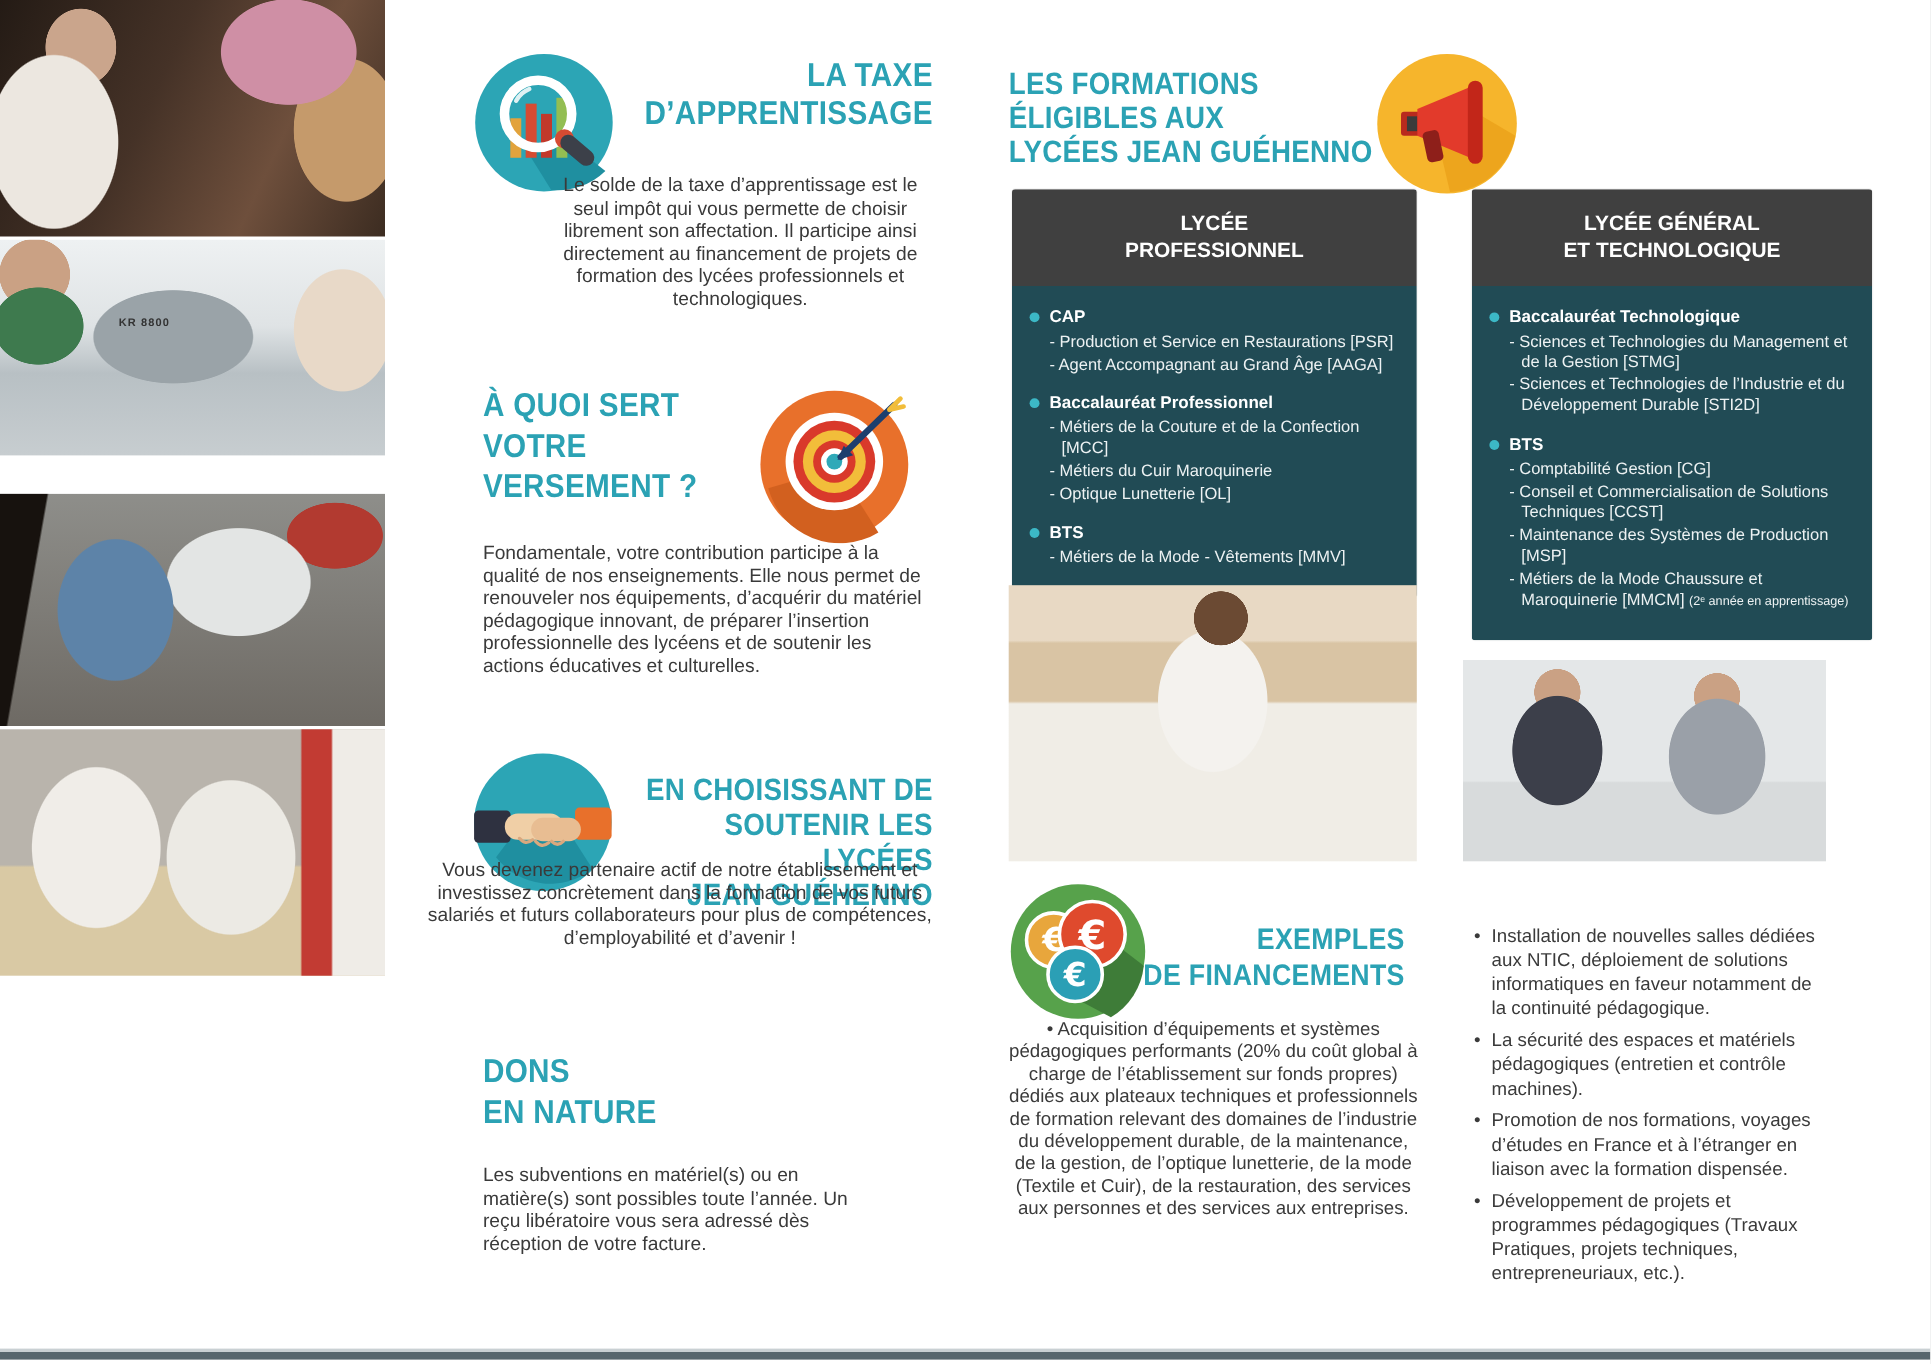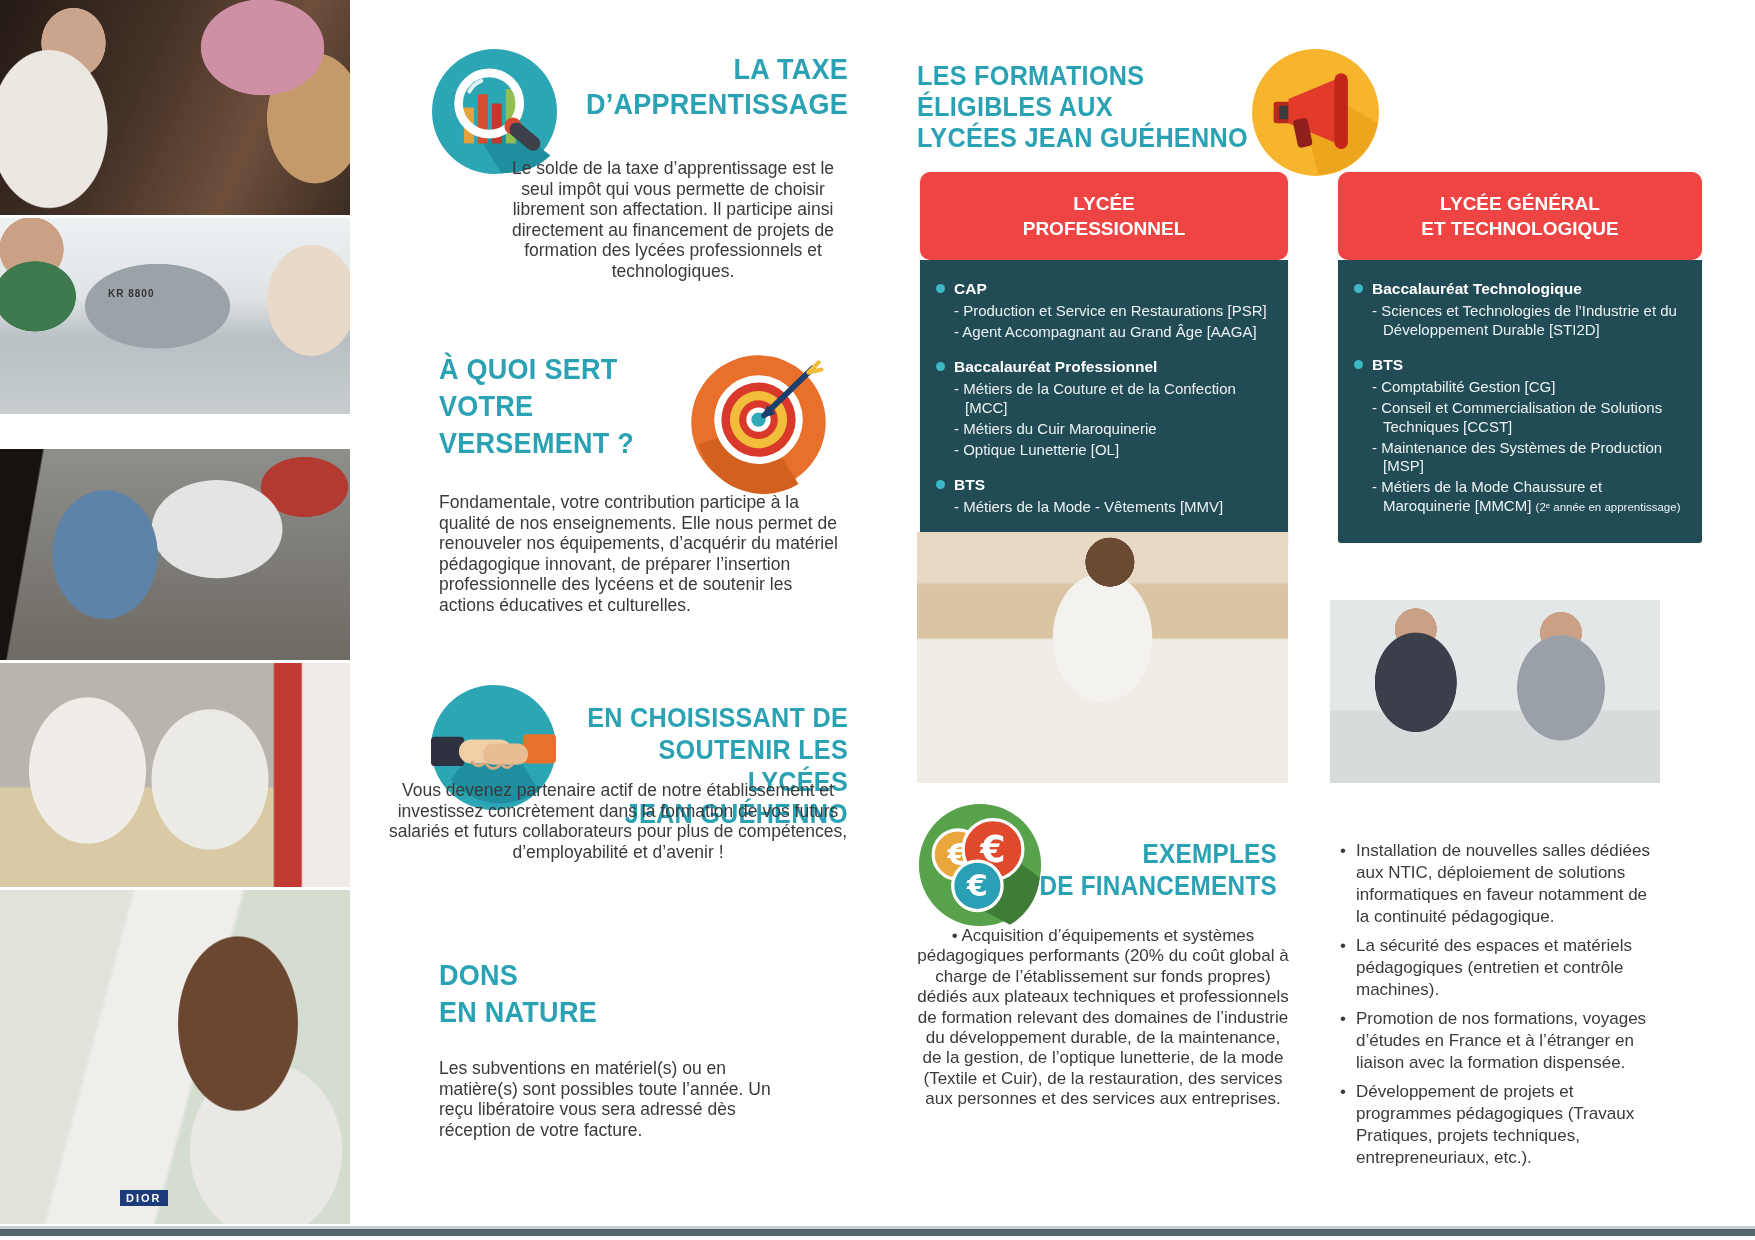--- a/index.html
+++ b/index.html
@@ -45,22 +45,22 @@
   .abs{position:absolute;}
   .h-teal{color:#2ba2b4;font-weight:800;line-height:1.15;letter-spacing:.3px;}
   .sqz-l{transform:scaleX(.9);transform-origin:left center;}
   .sqz-r{transform:scaleX(.9);transform-origin:right center;}
   .body-txt{font-size:17.5px;line-height:20.6px;color:#3a3a3a;}
   
   .col-mid{position:absolute;left:383px;top:0;width:465px;height:870px;}
   
   .col-right{position:absolute;left:917px;top:0;width:743px;height:1240px;}
   .box{position:absolute;border-radius:3px;overflow:hidden;box-shadow:0 0 0 1px rgba(0,0,0,.04);}
-  .box-header{background:#ef4444;color:#ffffff;text-align:center;font-weight:bold;
-    font-size:19px;line-height:25px;padding:19px 8px;border-radius:10px;}
+  .box-header{background:#404040;color:#ffffff;text-align:center;font-weight:bold;
+    font-size:19px;line-height:25px;padding:19px 8px;}
   .box-body{background:#214b55;color:#edf2f3;padding:20px 14px 24px 16px;font-size:15px;line-height:18.8px;}
   .grp{margin-bottom:17px;}
   .grp:last-child{margin-bottom:0;}
   .grp-label{font-weight:bold;color:#ffffff;font-size:15.5px;margin-bottom:3px;position:relative;padding-left:18px;}
   .dot{position:absolute;left:0;top:4px;width:9px;height:9px;border-radius:50%;background:#3cb8c6;}
   .itm{margin-left:18px;padding-left:11px;text-indent:-11px;margin-bottom:2px;}
   .note{font-size:11.5px;}
   .photo-r{position:absolute;}
   .pro-photo{background:
       radial-gradient(42px 42px at 52% 12%, #6b4a33 0 58%, transparent 59%),
@@ -83,23 +83,20 @@
 <body>
 
 <div class="page">
 
   <div class="photo ph1" title="Élèves en atelier cuir et matières"></div>
   <div class="photo ph2" title="Atelier optique lunetterie">
     <span class="ph-tag" style="left:108px;top:70px;">KR 8800</span>
   </div>
   <div class="photo ph3" title="Atelier maintenance industrielle"></div>
   <div class="photo ph4" title="Atelier restauration"></div>
-  <div class="photo ph5" title="Atelier mode et textile">
-    <span class="ph-tag dior" style="left:120px;top:300px;">DIOR</span>
-  </div>
 
   <div class="col-mid">
 
     <div class="abs" style="left:45px;top:45px;width:133px;height:133px;">
       <svg viewBox="0 0 100 100" width="133" height="133">
         <circle cx="50" cy="50" r="47" fill="#2CA5B5"></circle>
         <path d="M60 58 L92 83 A47 47 0 0 1 55 96 L40 72 Z" fill="#1F8FA0"></path>
         <rect x="27" y="47" width="7.5" height="27" fill="#E2A33C"></rect>
         <rect x="37.5" y="37" width="7.5" height="37" fill="#D64B32"></rect>
         <rect x="48" y="44" width="7.5" height="30" fill="#C2392B"></rect>
@@ -215,20 +212,21 @@
     </div>
 
     <div class="box" style="left:421px;top:172px;width:364px;">
       <div class="box-header">
         <div>LYCÉE GÉNÉRAL</div>
         <div>ET TECHNOLOGIQUE</div>
       </div>
       <div class="box-body">
         <div class="grp">
           <div class="grp-label"><span class="dot"></span><span>Baccalauréat Technologique</span></div>
+          <div class="itm">- Sciences et Technologies du Management et de la Gestion [STMG]</div>
           <div class="itm">- Sciences et Technologies de l’Industrie et du Développement Durable [STI2D]</div>
         </div>
         <div class="grp">
           <div class="grp-label"><span class="dot"></span><span>BTS</span></div>
           <div class="itm">- Comptabilité Gestion [CG]</div>
           <div class="itm">- Conseil et Commercialisation de Solutions Techniques [CCST]</div>
           <div class="itm">- Maintenance des Systèmes de Production [MSP]</div>
           <div class="itm">
             <span>- Métiers de la Mode Chaussure et Maroquinerie [MMCM]</span>
             <span class="note">(2ᵉ année en apprentissage)</span>

